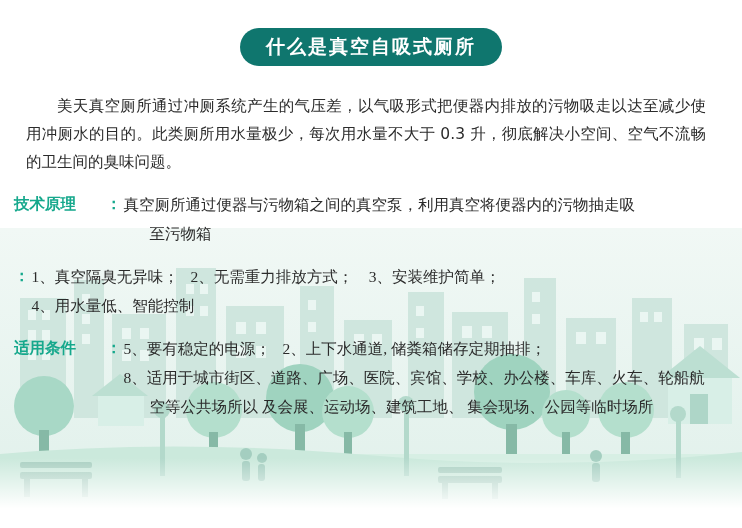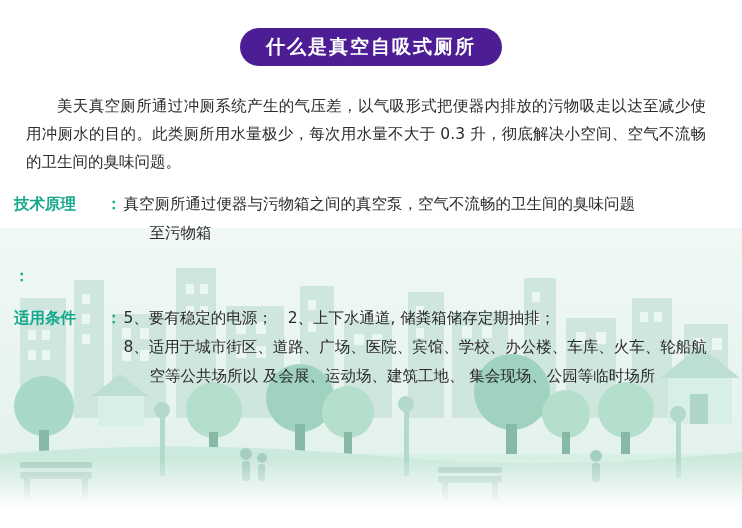--- a/index.html
+++ b/index.html
@@ -52,41 +52,42 @@
     position: relative;
     z-index: 3;
   }
 
   .title-wrap {
     text-align: center;
     padding-top: 28px;
   }
   .title-badge {
     display: inline-block;
-    background: #4c1d95;
+    background: #0f766e;
     color: #ffffff;
     font-size: 19px;
     font-weight: bold;
     letter-spacing: 2px;
     padding: 9px 26px 10px 26px;
     border-radius: 22px;
     line-height: 1;
   }
 
   .intro {
     margin: 26px 36px 0 26px;
     font-size: 15.5px;
     color: #2b2b2b;
     line-height: 28px;
     text-align: justify;
     text-indent: 2em;
   }
 
   .rows {
     margin: 14px 18px 0 14px;
+    font-family: Liberation Serif, serif;
   }
   .row {
     display: flex;
     align-items: flex-start;
     margin-bottom: 14px;
   }
   .row-label {
     flex: 0 0 auto;
     width: 92px;
     color: #15a88c;
@@ -251,27 +252,31 @@
   </div>
 
   <p class="intro">美天真空厕所通过冲厕系统产生的气压差，以气吸形式把便器内排放的污物吸走以达至减少使用冲厕水的目的。此类厕所用水量极少，每次用水量不大于 0.3 升，彻底解决小空间、空气不流畅的卫生间的臭味问题。</p>
 
   <div class="rows">
 
     <div class="row">
       <div class="row-label">技术原理</div>
       <div class="row-colon">：</div>
       <div class="row-body">
-        <div class="row-line">真空厕所通过便器与污物箱之间的真空泵，空气不流畅的卫生间的臭味问题</div>
+        <div class="row-line">真空厕所通过便器与污物箱之间的真空泵，利用真空将便器内的污物抽走吸</div>
         <div class="row-line indent-2">至污物箱</div>
       </div>
     </div>
 
     <div class="row">
       <div class="row-colon">：</div>
+      <div class="row-body">
+        <div class="row-line">1、真空隔臭无异味；   2、无需重力排放方式；    3、安装维护简单；</div>
+        <div class="row-line">4、用水量低、智能控制</div>
+      </div>
     </div>
 
     <div class="row">
       <div class="row-label">适用条件</div>
       <div class="row-colon">：</div>
       <div class="row-body">
         <div class="row-line">5、要有稳定的电源；   2、上下水通道, 储粪箱储存定期抽排；</div>
         <div class="row-line">8、适用于城市街区、道路、广场、医院、宾馆、学校、办公楼、车库、火车、轮船航</div>
         <div class="row-line indent-1">空等公共场所以 及会展、运动场、建筑工地、 集会现场、公园等临时场所</div>
       </div>

